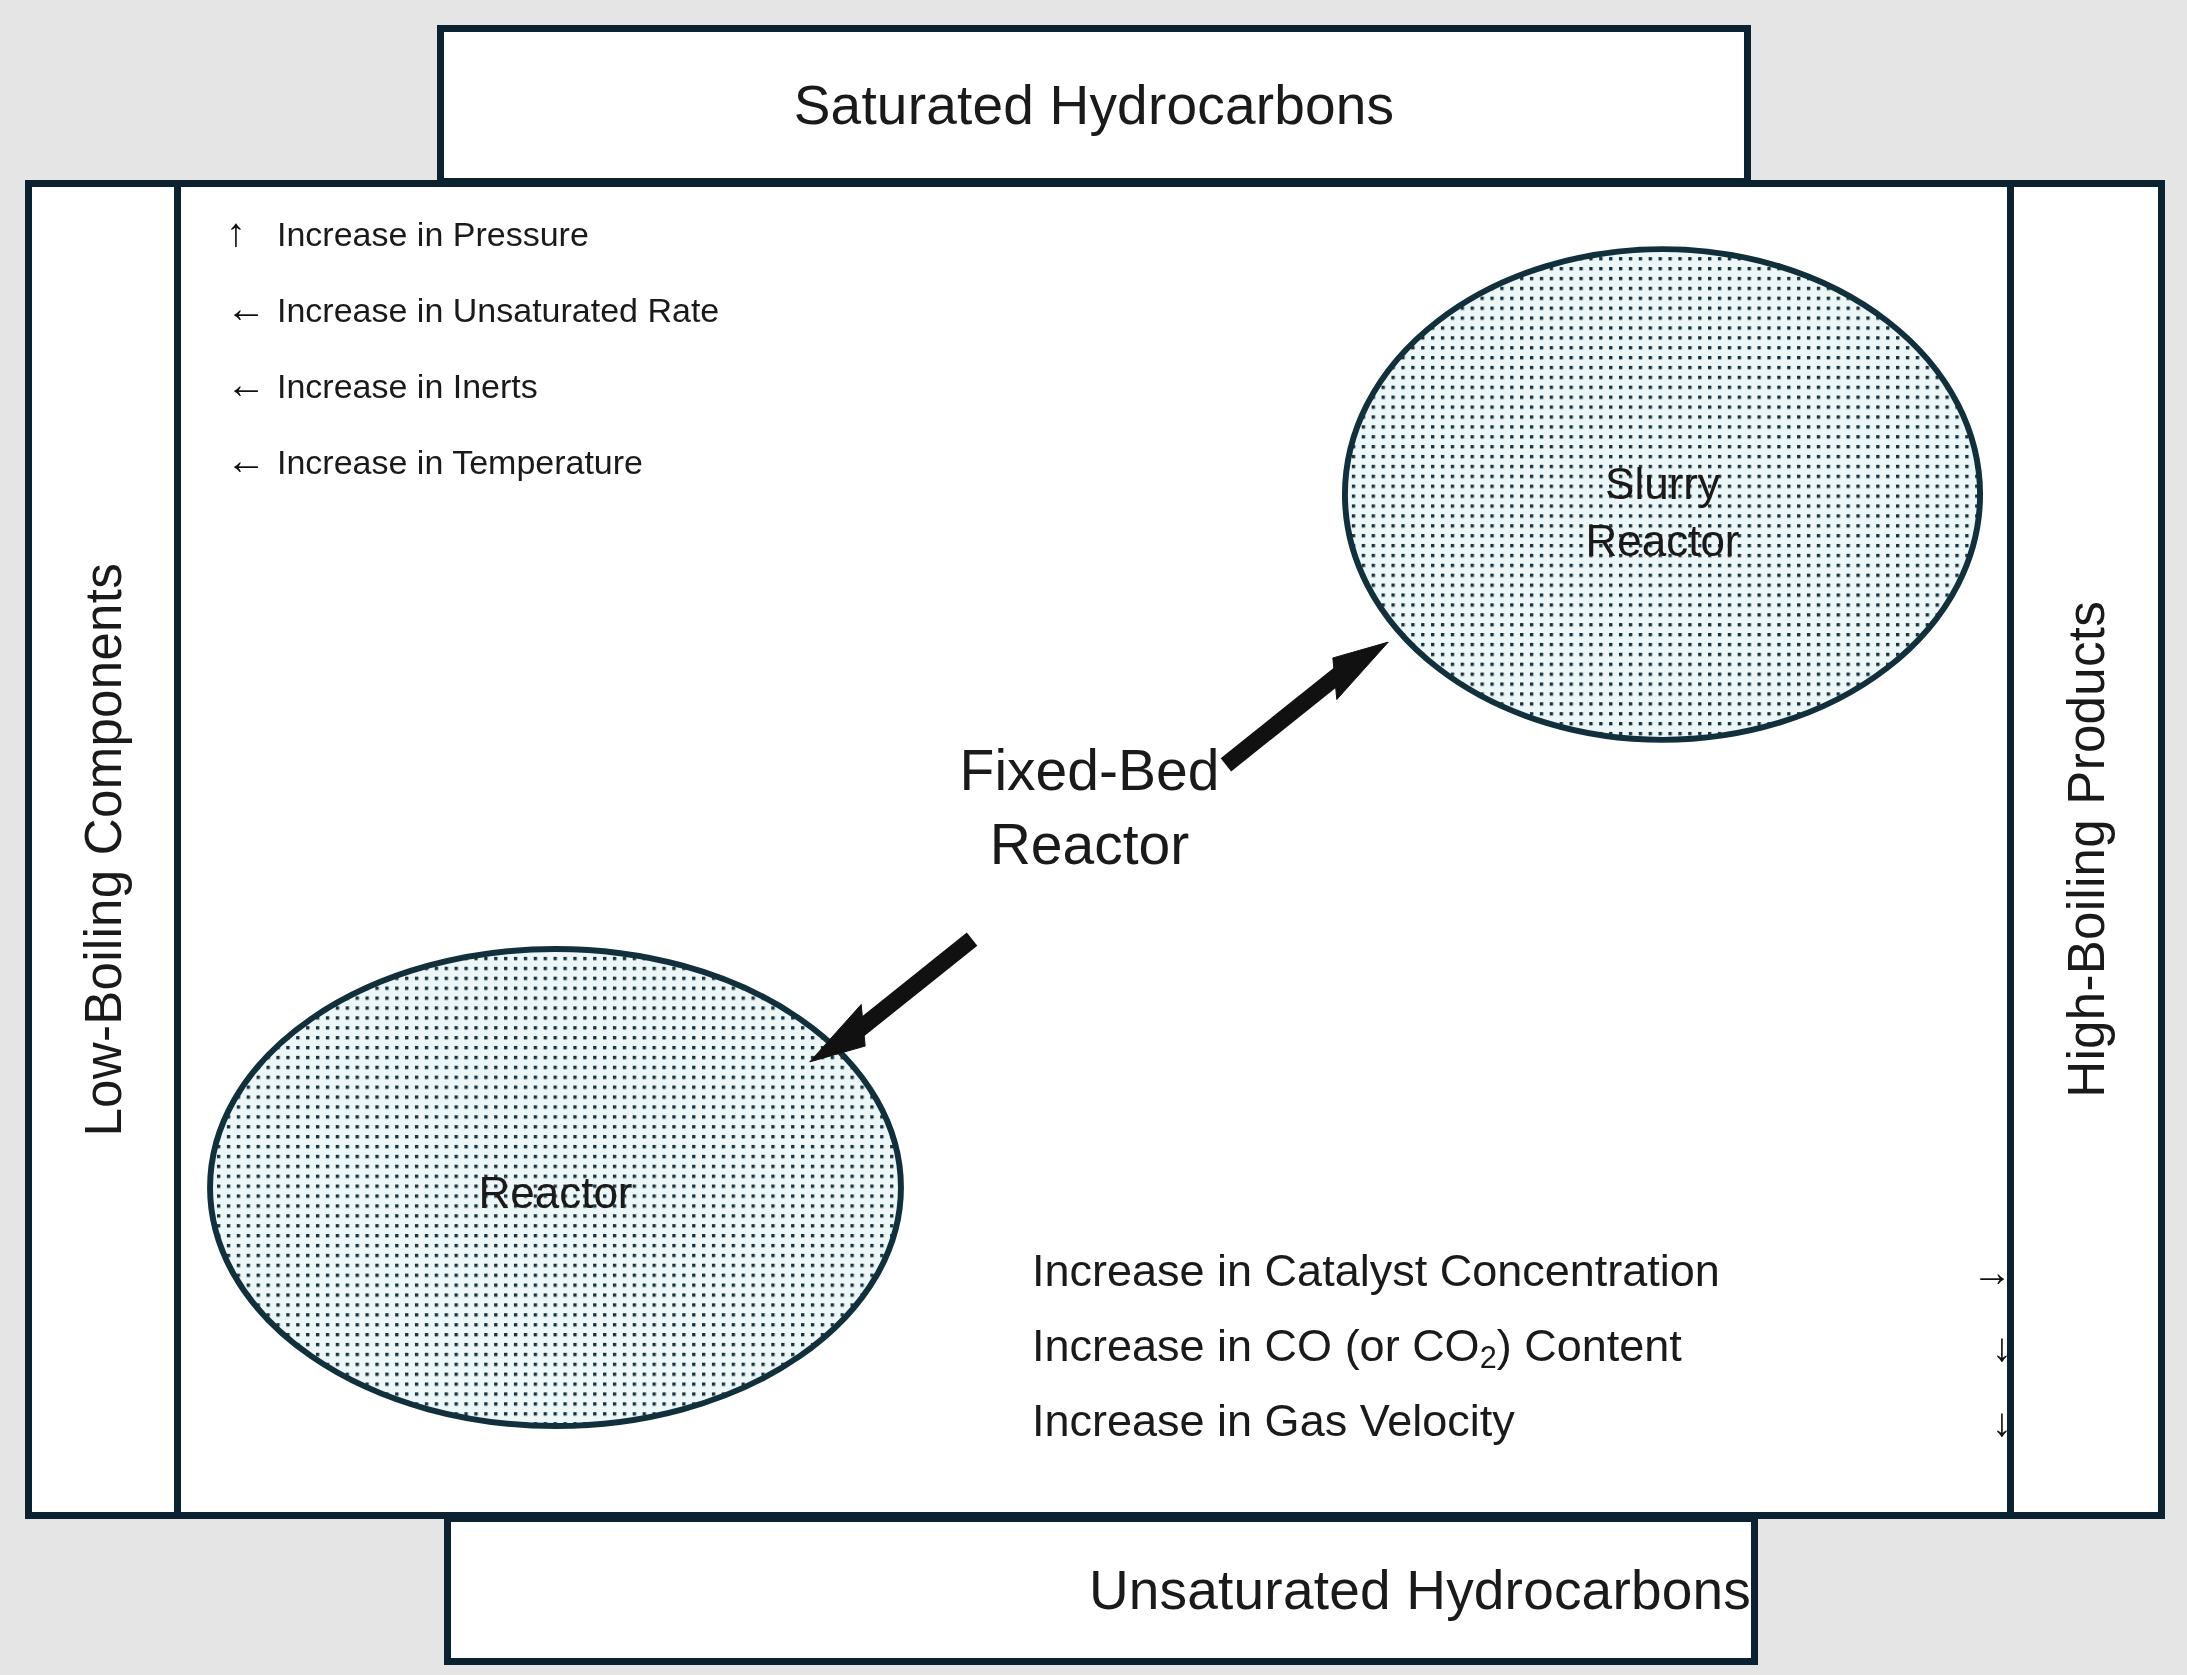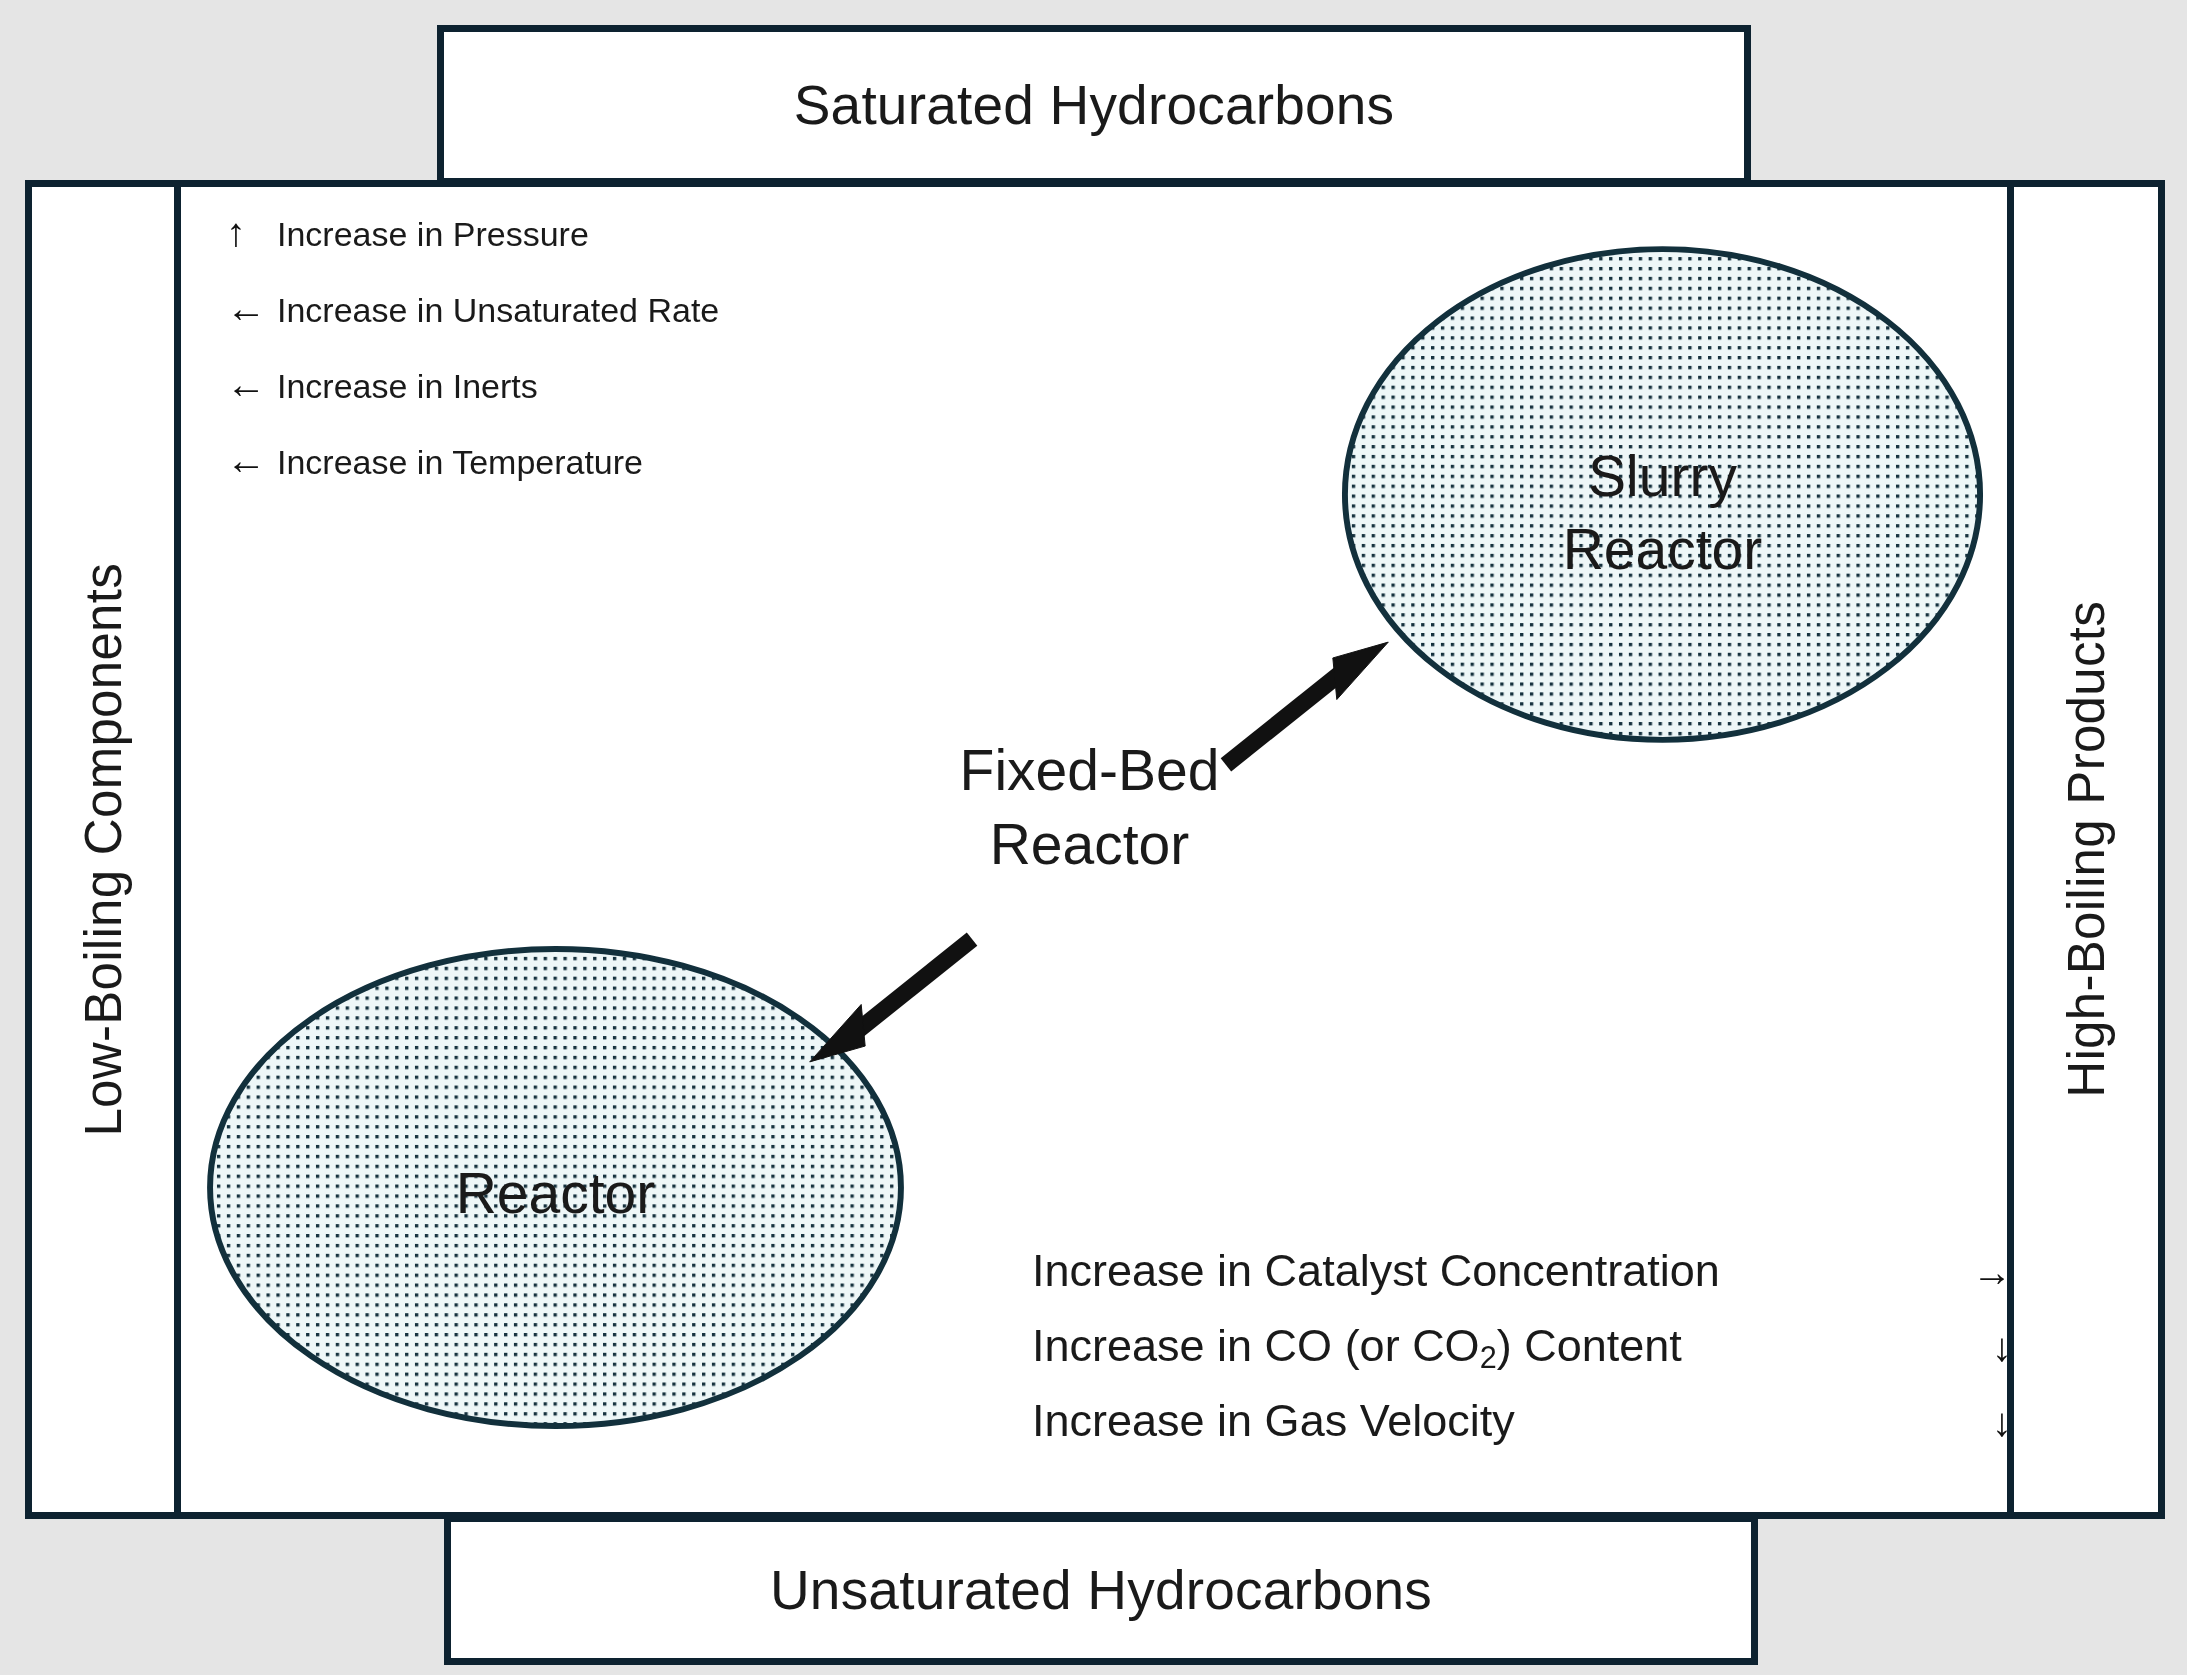--- a/index.html
+++ b/index.html
@@ -37,21 +37,21 @@
     align-items: center;
     justify-content: center;
   }
   #banner-bottom {
     left: 444px;
     top: 1515px;
     width: 1314px;
     height: 150px;
     display: flex;
     align-items: center;
-    justify-content: center;
+    justify-content: flex-end;
   }
   .banner-label {
     font-size: 55px;
     color: #1a1a1a;
     letter-spacing: 0.2px;
     white-space: nowrap;
   }
 
   
   #main-frame {
@@ -152,21 +152,21 @@
   .reactor-ellipse .label {
     position: absolute;
     left: 0;
     top: 0;
     width: 100%;
     height: 100%;
     display: flex;
     flex-direction: column;
     align-items: center;
     justify-content: center;
-    font-size: 57px;
+    font-size: 44px;
     color: #1a1a1a;
     line-height: 1.28;
     text-align: center;
     pointer-events: none;
   }
   #ellipse-slurry {
     left: 1339px;
     top: 244px;
     width: 647px;
     height: 501px;

